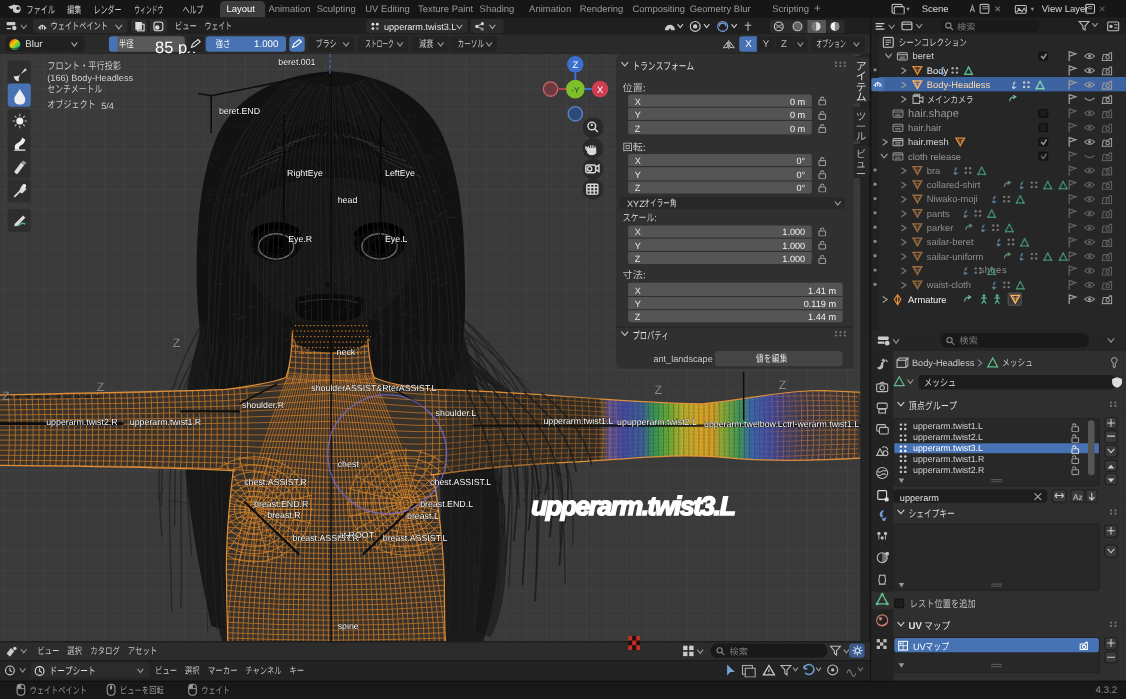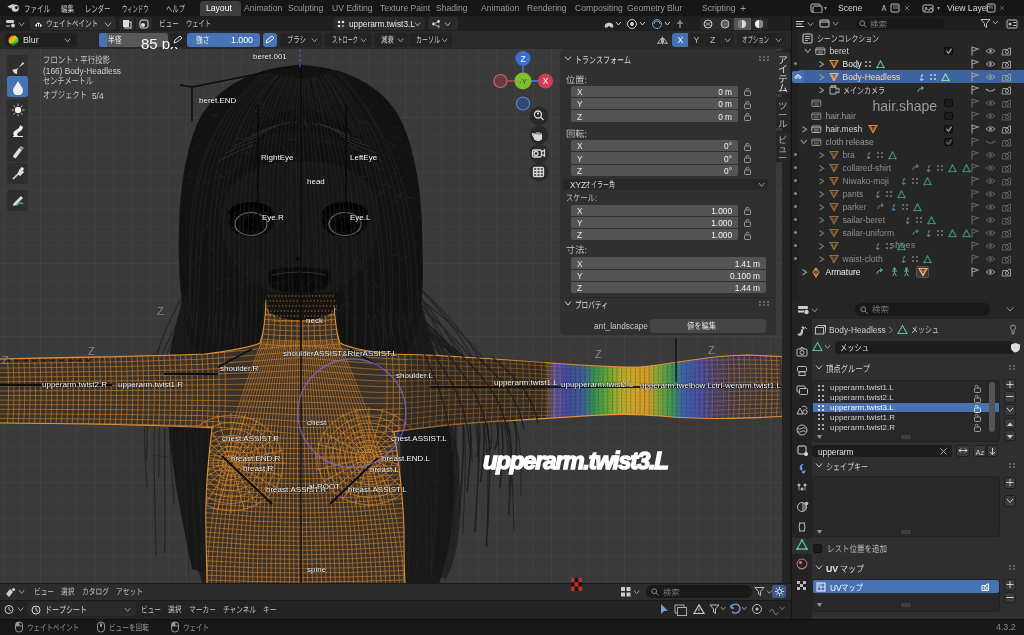--- a/index.html
+++ b/index.html
@@ -1746,21 +1746,21 @@
     <use href="#g49" x="2000"></use>
   </svg>
 <div class="r" style="left:571.0px;top:257.3px;width:195.0px;height:11.3px;background:#545454;border-radius:2px 2px 0 0"></div>
 <div class="t" style="left:577.0px;top:258.6px;font-size:8.3px;color:#e8e8e8;">X</div>
 <div class="t" style="left:577.0px;top:258.6px;font-size:8.3px;color:#f2f2f2;width:183px;text-align:right">
     <span style="float:right">1.41 m</span>
   </div>
 <div class="r" style="left:571.0px;top:269.6px;width:195.0px;height:11.3px;background:#545454;border-radius:0"></div>
 <div class="t" style="left:577.0px;top:270.9px;font-size:8.3px;color:#e8e8e8;">Y</div>
 <div class="t" style="left:577.0px;top:270.9px;font-size:8.3px;color:#f2f2f2;width:183px;text-align:right">
-    <span style="float:right">0.100 m</span>
+    <span style="float:right">0.119 m</span>
   </div>
 <div class="r" style="left:571.0px;top:281.9px;width:195.0px;height:11.3px;background:#545454;border-radius:0 0 2px 2px"></div>
 <div class="t" style="left:577.0px;top:283.2px;font-size:8.3px;color:#e8e8e8;">Z</div>
 <div class="t" style="left:577.0px;top:283.2px;font-size:8.3px;color:#f2f2f2;width:183px;text-align:left">
     <span style="float:right">1.44 m</span>
   </div>
 <div class="r" style="left:560px;top:296.5px;width:215px;height:1px;background:#262626"></div>
 <svg class="ic" style="left:563.0px;top:299.0px;" width="10.0" height="9.0" viewBox="0 0 10.0 9.0">
     <path d="M2,2.5 l3,3.5 3,-3.5" stroke="#ccc" fill="none"></path>
   </svg>
@@ -2009,21 +2009,21 @@
   </svg>
 <svg class="ic" style="left:1001.0px;top:85.0px;" width="11.0" height="10.0" viewBox="0 0 11.0 10.0">
     <path d="M2,3.5 h5 l1,-1.5 h1.5 v7 h-8.5 z" fill="none" stroke="#9a9a9a"></path>
     <circle cx="6" cy="6" r="1.6" fill="none" stroke="#9a9a9a"></circle>
   </svg>
 <svg class="ic" style="left:810.5px;top:98.0px;" width="11.0" height="10.0" viewBox="0 0 11.0 10.0">
     <rect x="0.8" y="2" width="9" height="6.5" rx="1" fill="none" stroke="#8a8a8a"></rect>
     <path d="M0.8,3.8 h9" stroke="#8a8a8a"></path>
     <path d="M2.8,5.8 h5 M2.8,7 h5" stroke="#8a8a8a" stroke-width="0.7"></path>
   </svg>
-<div class="t" style="left:825.5px;top:98.3px;font-size:14px;color:#9a9a9a;margin-left:47px;">hair.shape</div>
+<div class="t" style="left:825.5px;top:98.3px;font-size:10px;color:#9a9a9a;">hair.shape</div>
 <div class="r" style="left:944.0px;top:98.5px;width:8.5px;height:8.5px;background:#1c1c1c;border:1px solid #0d0d0d;border-radius:2px"></div>
 <svg class="ic" style="left:970.0px;top:98.0px;" width="10.0" height="10.0" viewBox="0 0 10.0 10.0">
     <path d="M2,9.5 V1 l6,2 -6,2.2" fill="none" stroke="#5f5f5f" stroke-width="1.2"></path>
   </svg>
 <svg class="ic" style="left:985.0px;top:98.0px;" width="11.0" height="10.0" viewBox="0 0 11.0 10.0">
     <path d="M1,5 q4.5,-4.5 9,0 q-4.5,4.5 -9,0z" fill="none" stroke="#5f5f5f"></path>
     <circle cx="5.5" cy="5" r="1.4" fill="#5f5f5f"></circle>
   </svg>
 <svg class="ic" style="left:1001.0px;top:98.0px;" width="11.0" height="10.0" viewBox="0 0 11.0 10.0">
     <path d="M2,3.5 h5 l1,-1.5 h1.5 v7 h-8.5 z" fill="none" stroke="#5f5f5f"></path>

